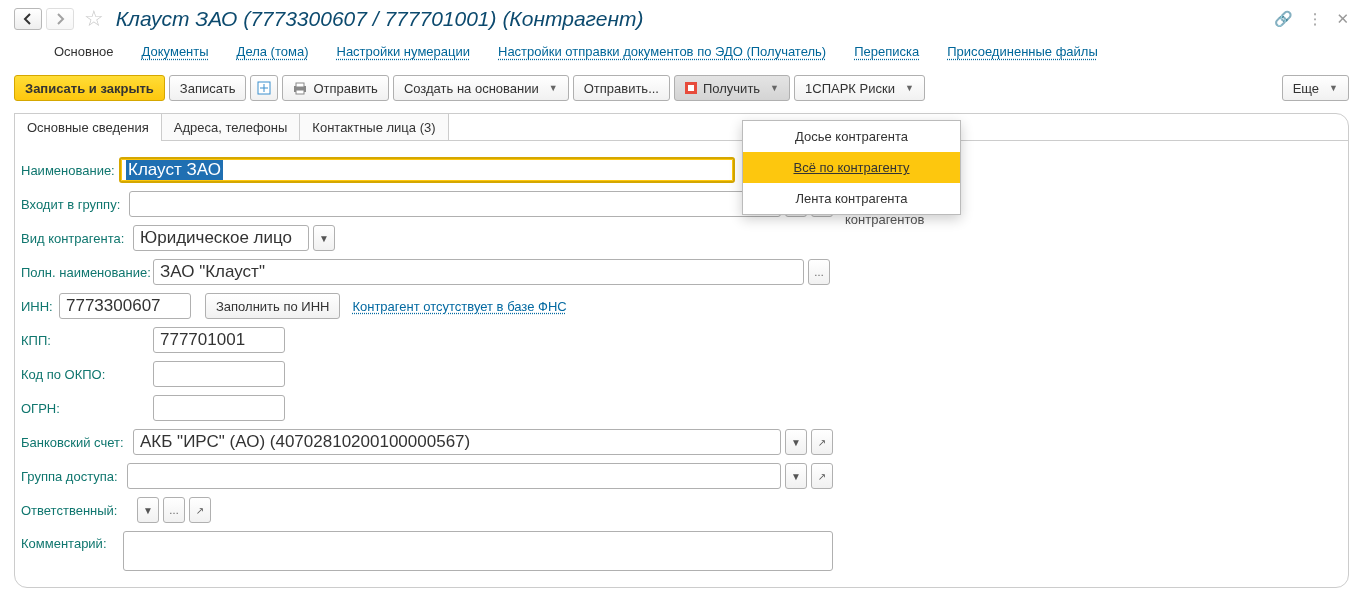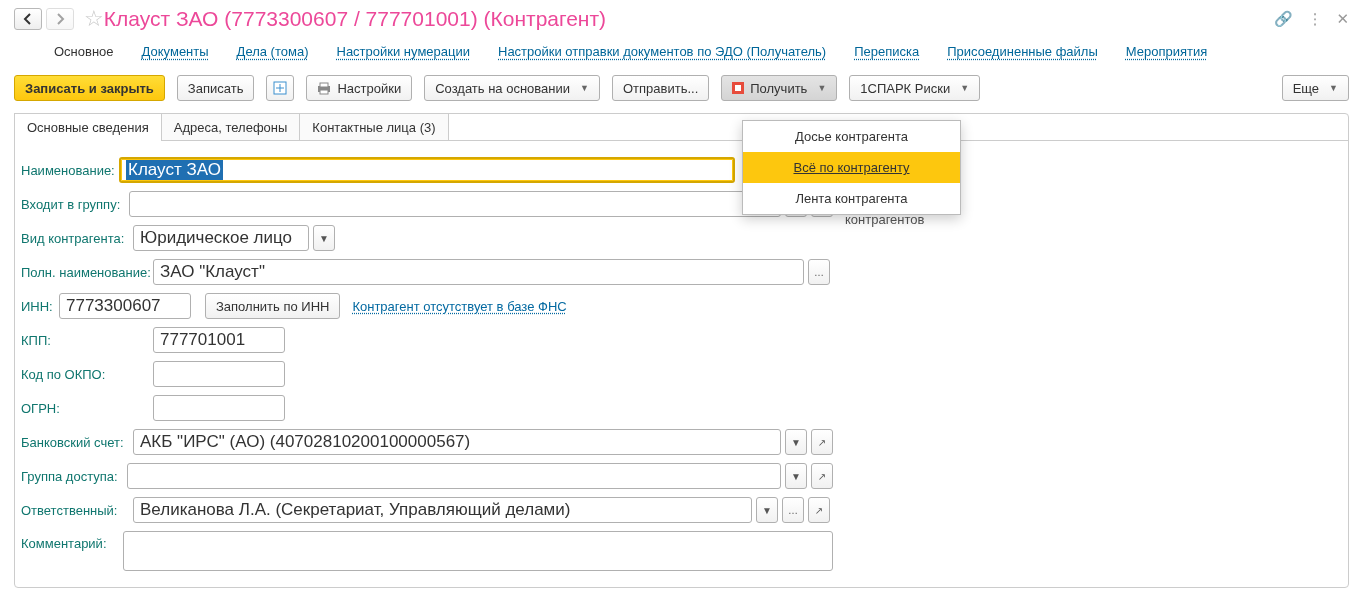--- a/index.html
+++ b/index.html
@@ -1,34 +1,34 @@
 <!DOCTYPE html>
 <html><head>
 <meta charset="utf-8">
 <style>
   * { box-sizing: border-box; }
   html, body { margin:0; padding:0; width:1363px; height:603px; font-family: Arial, sans-serif; font-size:13px; color:#333; background:#fff; }
   .titlebar { display:flex; align-items:center; padding:6px 14px 2px 14px; }
   .nav-btn { width:28px; height:22px; border:1px solid #b8b8b8; background:linear-gradient(#fff,#eee); display:flex; align-items:center; justify-content:center; cursor:pointer; border-radius:3px;}
   .nav-btn + .nav-btn { margin-left:4px; }
   .star { margin-left:10px; color:#c7c7c7; font-size:22px; }
-  .title { margin-left:0; font-size:21px; font-weight:400; color:#ec4899; }
+  .title { margin-left:12px; font-size:21px; font-weight:400; color:#0c4a6e;font-style:italic; }
   .tb-right { margin-left:auto; display:flex; align-items:center; gap:14px; }
   .tb-icon { color:#999; cursor:pointer; font-size:15px;}
   .navrow { display:flex; align-items:center; gap:0; padding:2px 14px 8px 14px; font-size:13px; }
   .navrow .sec { color:#333; padding:8px 14px; display:inline-flex; align-items:center; }
   .navrow .sec.link { color:#006699; text-decoration: underline dotted; text-underline-offset: 3px; cursor:pointer; }
   .navrow .sec.first { padding-left:4px;margin-left:36px;}
-  .toolbar { display:flex; align-items:center; gap:12px; padding:0 14px 12px 14px; }
+  .toolbar { display:flex; align-items:center; gap:4px; padding:0 14px 12px 14px; }
   .btn { height:26px; border:1px solid #b0b0b0; background:linear-gradient(#fff,#f1f1f1); border-radius:3px; display:inline-flex; align-items:center; padding:0 10px; font-size:13px; cursor:pointer; gap:6px;}
   .btn.primary { background:linear-gradient(#ffdd36,#fdc70e); border-color:#d5a700; font-weight:bold; color:#333;}
   .btn.pressed { background:linear-gradient(#e4e4e4,#d4d4d4); }
   .btn .caret { font-size:9px; color:#666; margin-left:4px;}
   .spacer { flex:1; }
-  .content { border:1px solid #ccc; margin:0 14px; padding:0; min-height:440px; border-radius:4px;}
+  .content { border:1px solid #ccc; margin:0 14px; padding:0; min-height:440px; border-radius:13px;}
   .tabs { display:flex; }
   .tab { border:1px solid #ccc; border-bottom:none; padding:6px 12px; font-size:13px; background:#fafafa; margin:-1px 0 0 -1px; cursor:pointer;}
   .tab.active { background:#fff; position:relative; z-index:1; }
   .form { padding:12px 4px 12px 4px; border-top:1px solid #ccc; margin-top:-1px; position:relative;}
   .row { display:flex; align-items:center; padding:4px 0;}
   .lbl { padding-left:2px; color:#0f766e; text-align:left; }
   .inp { height:26px; border:1px solid #b0b0b0; border-radius:3px; padding:0 6px; font-size:17px; display:flex; align-items:center; background:#fff; overflow:hidden; white-space:nowrap;}
   .inp.yellow { border-color:#d5a700; background:#fff; box-shadow:0 0 0 1px #fdc70e inset; border-width:2px; padding:0 5px;}
   .selected-text { background:#1f6fb2; color:#fff; padding:0 2px;}
   .iconbtn { width:22px; height:26px; border:1px solid #b0b0b0; border-radius:3px; background:linear-gradient(#fff,#f1f1f1); display:inline-flex; align-items:center; justify-content:center; font-size:10px; color:#555; cursor:pointer; margin-left:4px;}
@@ -63,21 +63,20 @@
 </div>
 
 <div class="navrow">
   <span class="sec first">Основное</span>
   <span class="sec link">Документы</span>
   <span class="sec link">Дела (тома)</span>
   <span class="sec link">Настройки нумерации</span>
   <span class="sec link">Настройки отправки документов по ЭДО (Получатель)</span>
   <span class="sec link">Переписка</span>
   <span class="sec link">Присоединенные файлы</span>
-  <span class="sec link">Мероприятия</span>
 </div>
 
 <div class="toolbar">
   <div class="btn primary">
       <span>Записать и закрыть</span>
     </div>
   <div class="btn">
       <span>Записать</span>
     </div>
   <div class="btn" style="padding:0 6px">
@@ -87,21 +86,21 @@
       </svg>
     </div>
   <div class="btn">
     <span>
         <svg width="14" height="13">
           <rect x="1" y="4" width="12" height="6" fill="#888"></rect>
           <rect x="3" y="1" width="8" height="4" fill="#fff" stroke="#888"></rect>
           <rect x="3" y="8" width="8" height="4" fill="#fff" stroke="#888"></rect>
         </svg>
       </span>
-    <span>Настройки</span>
+    <span>Отправить</span>
   </div>
   <div class="btn">
       <span>Создать на основании</span>
       <span class="caret">▼</span>
     </div>
   <div class="btn">
       <span>Отправить...</span>
     </div>
   <div class="btn pressed">
     <span>
@@ -204,21 +203,20 @@
 
     <div class="row">
       <span class="lbl" style="width:108px">Группа доступа:</span>
       <div class="inp" style="width:654px"></div>
       <div class="iconbtn">▼</div>
       <div class="iconbtn">↗</div>
     </div>
 
     <div class="row">
       <span class="lbl" style="width:114px">Ответственный:</span>
-      <div class="inp" style="width:619px">Великанова Л.А. (Секретариат, Управляющий делами)</div>
       <div class="iconbtn">▼</div>
       <div class="iconbtn">…</div>
       <div class="iconbtn">↗</div>
     </div>
 
     <div class="row" style="align-items:flex-start">
       <span class="lbl" style="width:104px; padding-top:5px">Комментарий:</span>
       <div class="inp" style="width:710px; height:40px; align-items:flex-start; padding-top:4px"></div>
     </div>
 

